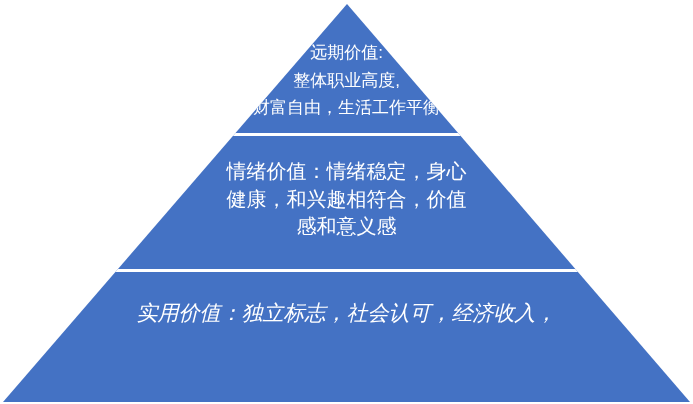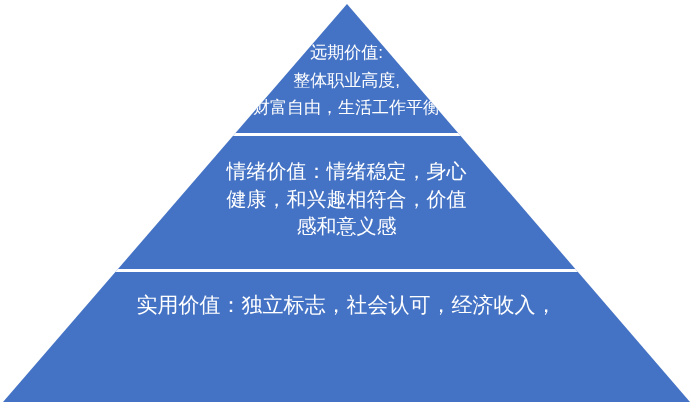--- a/index.html
+++ b/index.html
@@ -42,23 +42,24 @@
     top: 39px;
     font-size: 17px;
     line-height: 27.5px;
   }
   .tier-2 {
     top: 158px;
     font-size: 20px;
     line-height: 27.5px;
   }
   .tier-3 {
-    top: 290px;
+    top: 298px;
     font-size: 21px;
     line-height: 29.5px;
+    font-style: italic;
   }
   .tier .line {
     white-space: nowrap;
   }
 </style>
 </head>
 <body>
 
 <div class="canvas">
   <div class="pyramid">

